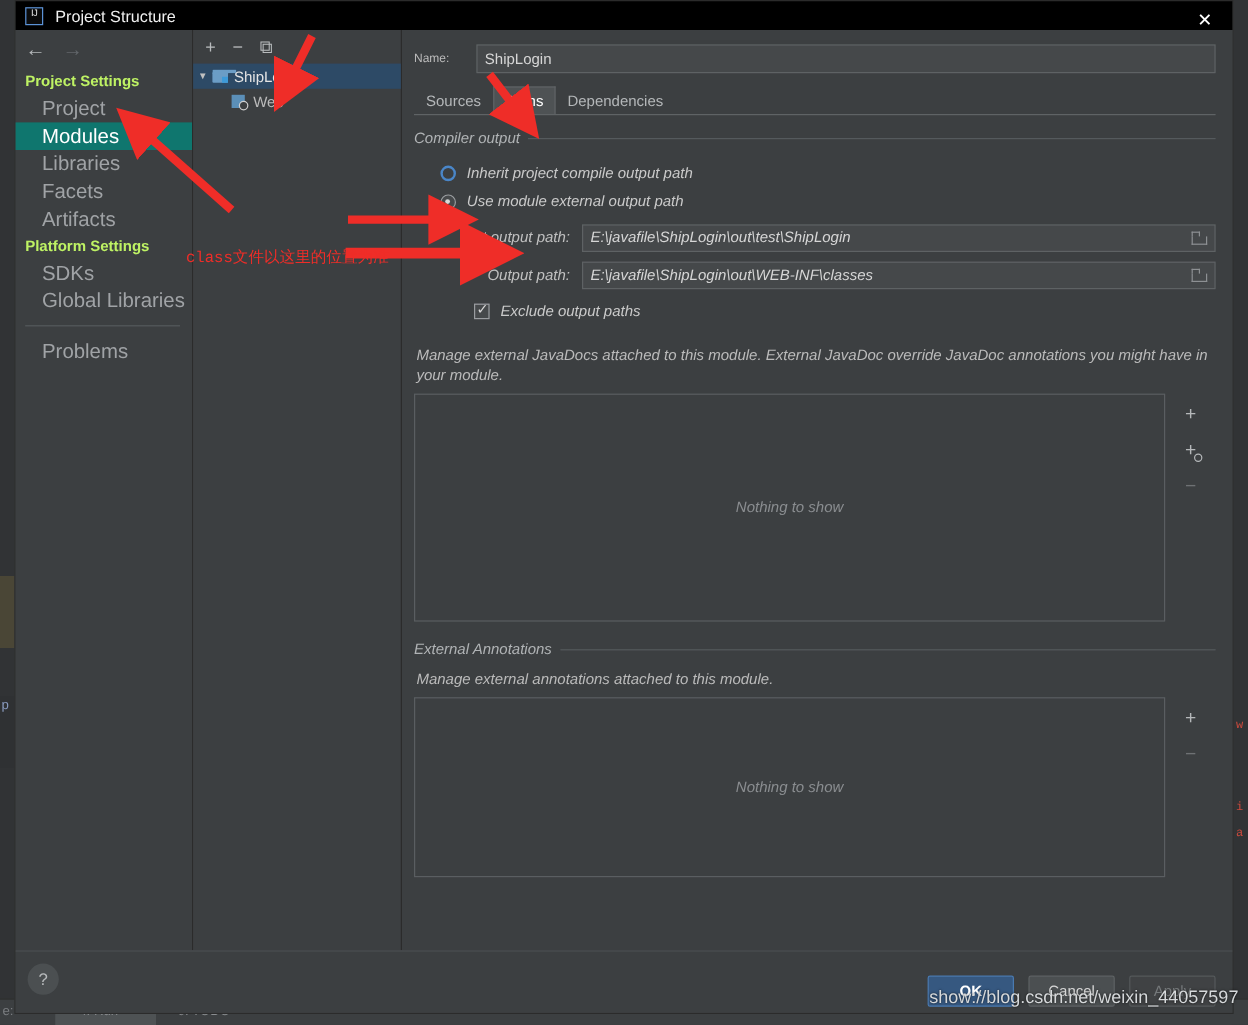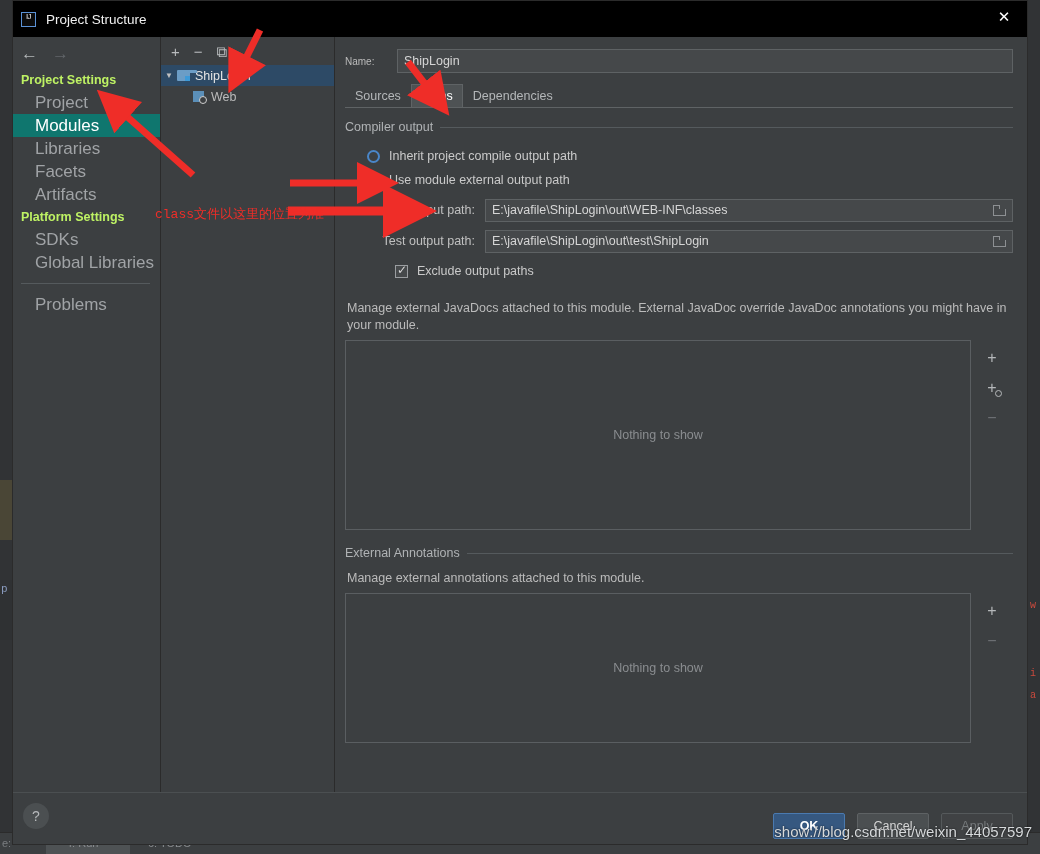--- a/index.html
+++ b/index.html
@@ -47,21 +47,21 @@
   
   #dialog {
     position: absolute; left: 12px; top: 0;
     width: 1016px; height: 845px;
     z-index: 5;
     background: #3c3f41;
     border: 1px solid #2b2b2b;
     display: flex; flex-direction: column;
   }
   #titlebar {
-    height: 36px; background: #000000; flex: none;
+    height: 24px; background: #000000; flex: none;
     display: flex; align-items: center; position: relative;
   }
   .ij-logo {
     width: 15px; height: 15px; margin-left: 8px; flex: none;
     border: 1.5px solid #5b92d6; position: relative; background: #0b0b0b;
   }
   .ij-logo::after {
     content: "IJ"; position: absolute; left: 0; top: -1px;
     width: 100%; text-align: center;
     font-size: 8px; color: #e8e8e8; font-family: "Liberation Sans", sans-serif;
@@ -171,21 +171,21 @@
     border: 1px solid transparent; border-bottom: none;
   }
   .tab.active {
     background: #4e5254; border-color: #5f6365; color: #ffffff;
   }
   .tabs-underline {
     height: 1px; background: #5f6365; margin-bottom: 12px;
   }
 
   
-  .group { margin-bottom: 4px; }
+  .group { margin-bottom: 4px; font-style: italic; }
   .group-header { display: flex; align-items: center; gap: 7px; margin-bottom: 10px; }
   .group-title { color: #b0b3b5; font-size: 12.5px; white-space: nowrap; }
   .group-rule { flex: 1; height: 1px; background: #555a5d; }
 
   .radio-row { display: flex; align-items: center; height: 24px; padding-left: 22px; text-align: center; }
   .radio {
     width: 13px; height: 13px; border-radius: 50%; flex: none; margin-right: 9px;
     position: relative;
   }
   .radio.off { border: 2px solid #4a86c8; background: #3c3f41; }
@@ -393,41 +393,41 @@
           <span class="radio off"></span>
           <span class="radio-label">Inherit project compile output path</span>
         </div>
 
         <div class="radio-row">
           <span class="radio on"></span>
           <span class="radio-label">Use module external output path</span>
         </div>
 
         <div class="path-row">
+          <div class="path-label">Test output path:</div>
+          <div class="path-field">
+            <span class="val">E:\javafile\ShipLogin\out\test\ShipLogin</span>
+            <span class="browse-ico">
+              <span class="b2"></span>
+                <span class="b1"></span>
+            </span>
+          </div>
+        </div>
+
+        <div class="path-row">
           <div class="path-label">Output path:</div>
           <div class="path-field">
             <span class="val">E:\javafile\ShipLogin\out\WEB-INF\classes</span>
             <span class="browse-ico">
               <span class="b2"></span>
                 <span class="b1"></span>
             </span>
           </div>
         </div>
 
-        <div class="path-row">
-          <div class="path-label">Test output path:</div>
-          <div class="path-field">
-            <span class="val">E:\javafile\ShipLogin\out\test\ShipLogin</span>
-            <span class="browse-ico">
-              <span class="b2"></span>
-                <span class="b1"></span>
-            </span>
-          </div>
-        </div>
-
         <div class="check-row">
           <span class="checkbox"></span>
           <span class="check-label">Exclude output paths</span>
         </div>
       </div>
 
       <div class="group" style="margin-top:16px;">
         <p class="group-desc">Manage external JavaDocs attached to this module. External JavaDoc override JavaDoc annotations you might have in your module.</p>
         <div class="listbox-wrap">
           <div class="listbox" style="height:190px;">

